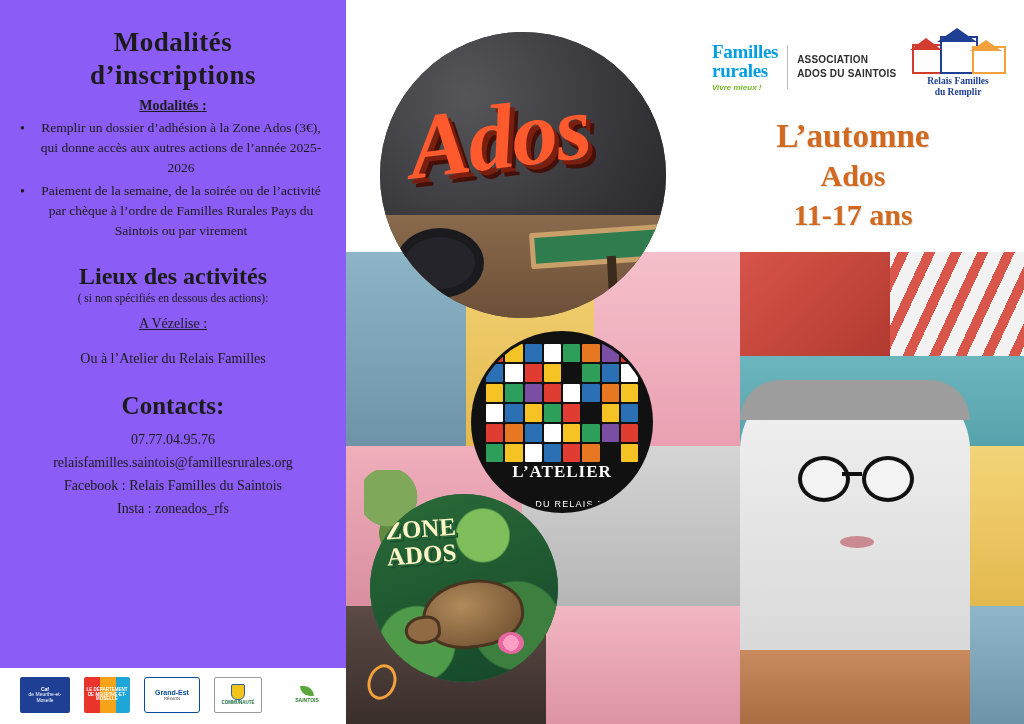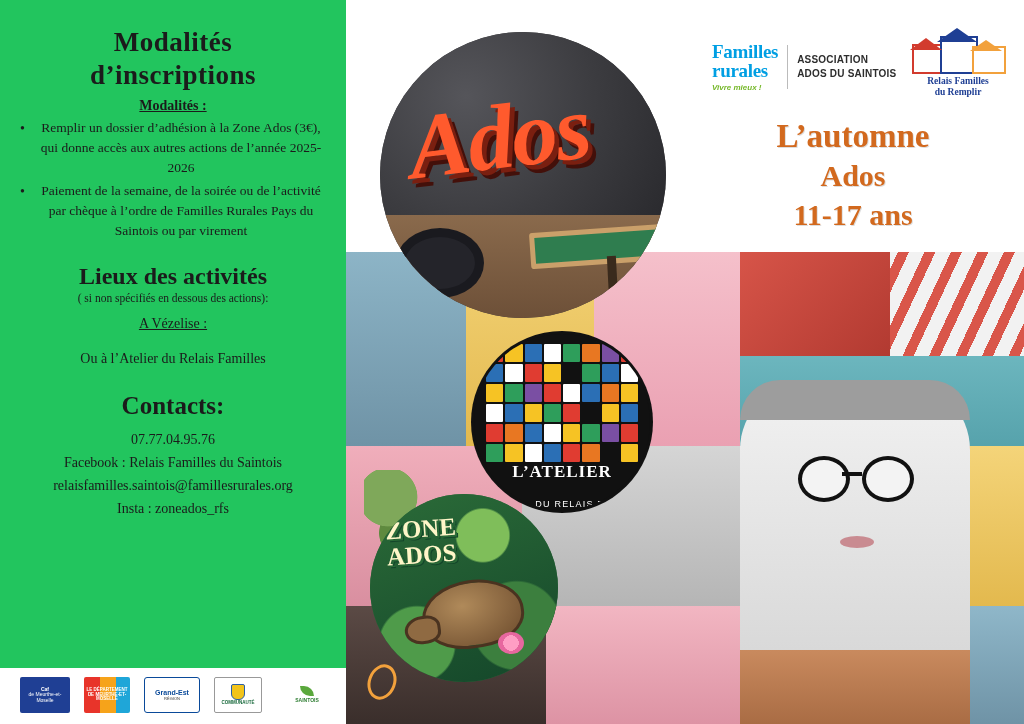--- a/index.html
+++ b/index.html
@@ -16,21 +16,21 @@
     height: 724px;
     overflow: hidden;
     background: #ffffff;
   }
 
   
   .left-panel {
     position: absolute;
     left: 0; top: 0;
     width: 346px; height: 668px;
-    background: #22c55e;
+    background: #8b5cf6;
     box-sizing: border-box;
     padding: 18px 12px 0 12px;
     text-align: center;
     color: #1b1b1b;
   }
   .left-bottom-white {
     position: absolute;
     left: 0; top: 668px;
     width: 346px; height: 56px;
     background: #ffffff;
@@ -529,22 +529,22 @@
     <div class="lieux-sub">( si non spécifiés en dessous des actions):</div>
 
     <div class="lieux-underline">A Vézelise :</div>
 
     <div class="lieux-gap"></div>
 
     <div class="lieux-line">Ou à l’Atelier du Relais Familles</div>
 
     <div class="title-contacts">Contacts:</div>
     <div class="contact-line">07.77.04.95.76</div>
+    <div class="contact-line">relaisfamilles.saintois@famillesrurales.org</div>
     <div class="contact-line">Facebook : Relais Familles du Saintois</div>
-    <div class="contact-line">relaisfamilles.saintois@famillesrurales.org</div>
     <div class="contact-line">Insta : zoneados_rfs</div>
   </div>
 
   <div class="left-bottom-white"></div>
 
   <div class="logo-strip">
     <div class="logo-box logo-caf">
       <span class="caf-top">Caf</span>
       <span class="caf-bot">de Meurthe-et-Moselle</span>
     </div>

